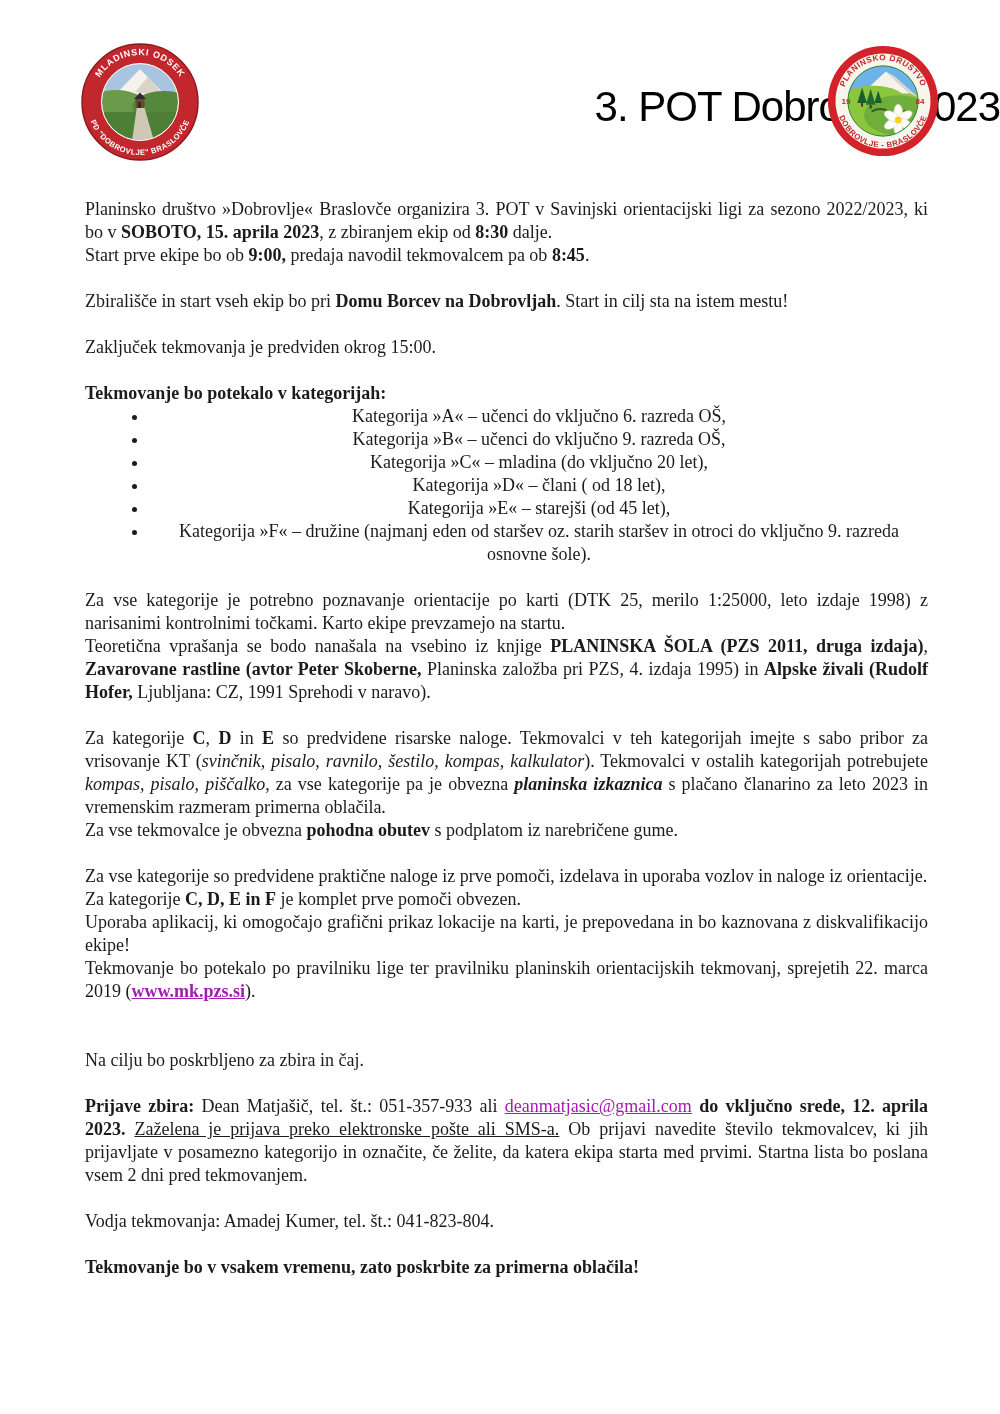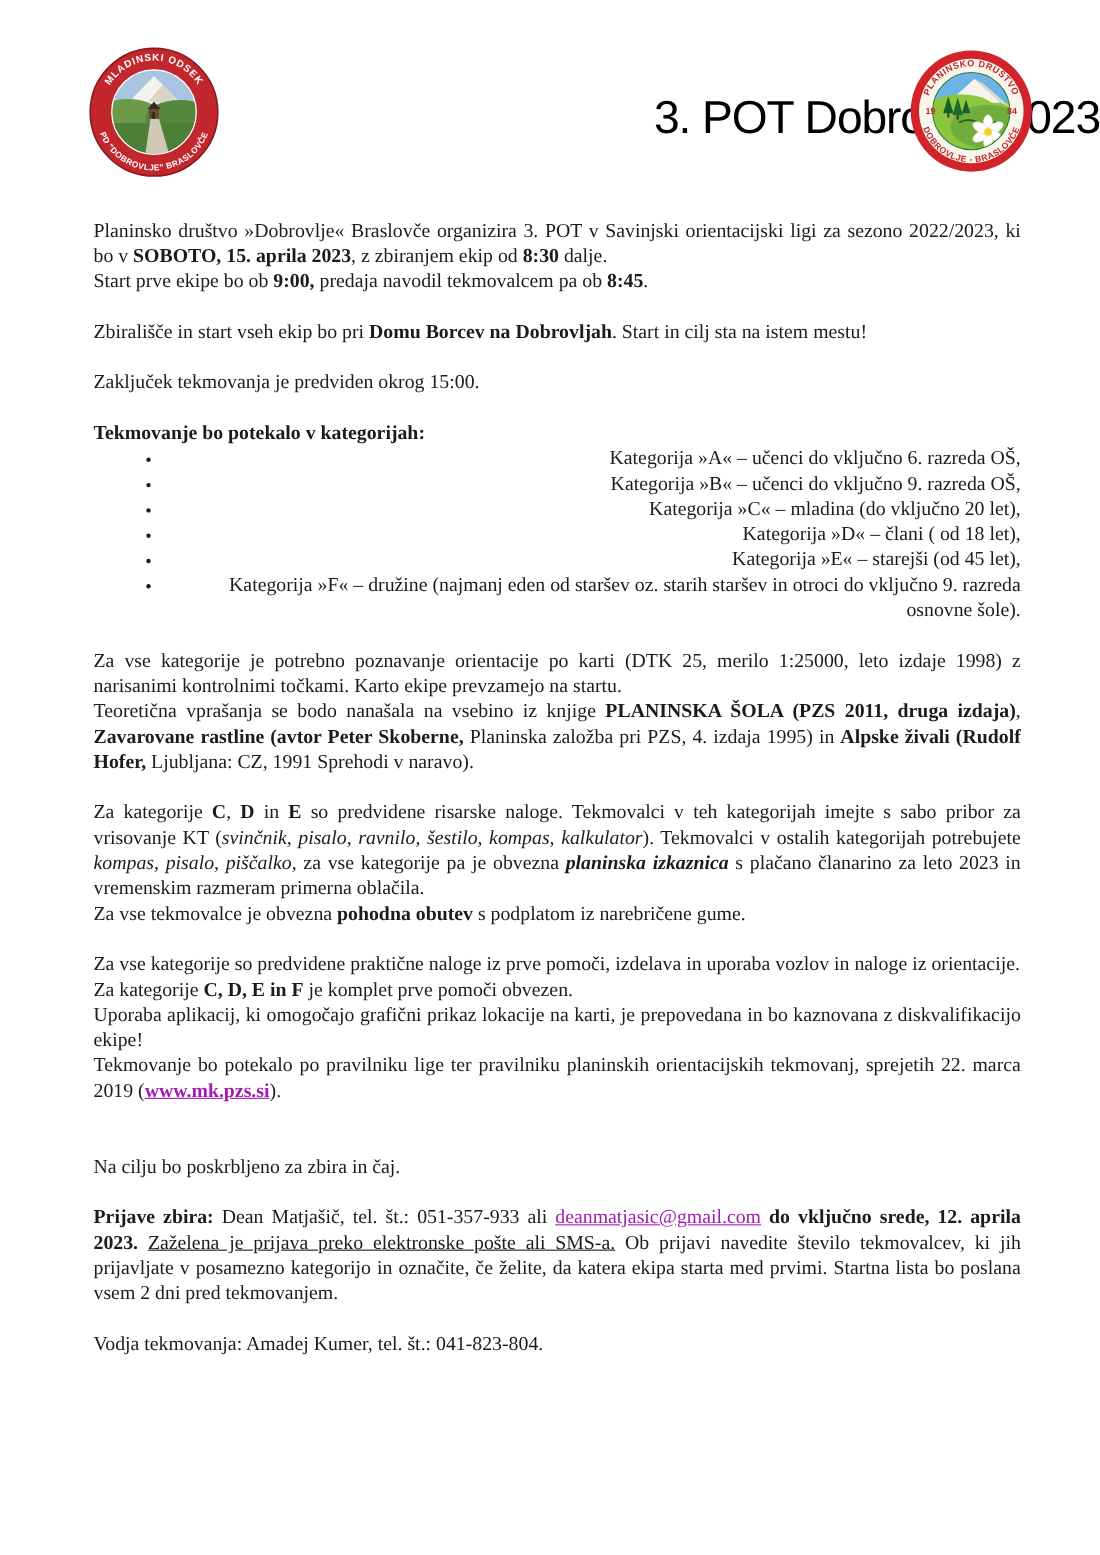--- a/index.html
+++ b/index.html
@@ -17,21 +17,21 @@
   .page-title {
     position:absolute; left:0; right:0; top:86px; text-align:right;
     font-family:"Liberation Sans", sans-serif; font-size:42px;
     letter-spacing:-1px; color:#000; font-weight:400; line-height:1;
   }
   
   .doc-body { padding:28px 72px 0 85px; font-size:18px; line-height:23px; }
   .para { text-align:justify; margin-bottom:23px; }
   .para.heading { margin-bottom:0; }
   .para.gap-xl { margin-top:11px; }
-  .bullet-list { margin:0 0 23px 0; padding-left:63px; text-align:right; list-style:disc outside; }
+  .bullet-list { margin:0 0 23px 0; padding-left:63px; text-align:center; list-style:disc outside; }
   .bullet-item { padding-left:2px; }
   .bullet-item::marker { font-size:0.85em; }
   .run-b  { font-weight:bold; }
   .run-i  { font-style:italic; }
   .run-bi { font-weight:bold; font-style:italic; }
   .run-bu { font-weight:normal; text-decoration:underline; }
   .doc-link { color:#a21caf; text-decoration:underline; cursor:pointer; }
   .doc-link.run-b { font-weight:bold; }
   
   .arc-white { font-family:"Liberation Sans", sans-serif; font-size:9px;  font-weight:bold; fill:#ffffff; letter-spacing:0.8px; }
@@ -139,15 +139,16 @@
         <li class="bullet-item"><span>Kategorija »D« – člani ( od 18 let),</span></li>
         <li class="bullet-item"><span>Kategorija »E« – starejši (od 45 let),</span></li>
         <li class="bullet-item"><span>Kategorija »F« – družine (najmanj eden od staršev oz. starih staršev in otroci do vključno 9. razreda osnovne šole).</span></li>
       </ul>
       <div class="para"><span>Za vse kategorije je potrebno poznavanje orientacije po karti (DTK 25, merilo 1:25000, leto izdaje 1998) z narisanimi kontrolnimi točkami. Karto ekipe prevzamejo na startu.</span><br><span>Teoretična vprašanja se bodo nanašala na vsebino iz knjige </span><span class="run-b">PLANINSKA ŠOLA (PZS 2011, druga izdaja)</span><span>, </span><span class="run-b">Zavarovane rastline (avtor Peter Skoberne,</span><span> Planinska založba pri PZS, 4. izdaja 1995) in </span><span class="run-b">Alpske živali (Rudolf Hofer,</span><span> Ljubljana: CZ, 1991 Sprehodi v naravo).</span></div>
       <div class="para"><span>Za kategorije </span><span class="run-b">C</span><span>, </span><span class="run-b">D</span><span> in </span><span class="run-b">E</span><span> so predvidene risarske naloge. Tekmovalci v teh kategorijah imejte s sabo pribor za vrisovanje KT (</span><span class="run-i">svinčnik, pisalo, ravnilo, šestilo, kompas, kalkulator</span><span>). Tekmovalci v ostalih kategorijah potrebujete </span><span class="run-i">kompas, pisalo, piščalko</span><span>, za vse kategorije pa je obvezna </span><span class="run-bi">planinska izkaznica</span><span> s plačano članarino za leto 2023 in vremenskim razmeram primerna oblačila.</span><br><span>Za vse tekmovalce je obvezna </span><span class="run-b">pohodna obutev</span><span> s podplatom iz narebričene gume.</span></div>
       <div class="para"><span>Za vse kategorije so predvidene praktične naloge iz prve pomoči, izdelava in uporaba vozlov in naloge iz orientacije.</span><br><span>Za kategorije </span><span class="run-b">C, D, E in F</span><span> je komplet prve pomoči obvezen.</span><br><span>Uporaba aplikacij, ki omogočajo grafični prikaz lokacije na karti, je prepovedana in bo kaznovana z diskvalifikacijo ekipe!</span><br><span>Tekmovanje bo potekalo po pravilniku lige ter pravilniku planinskih orientacijskih tekmovanj, sprejetih 22. marca 2019 (</span><a class="doc-link run-b" href="#">www.mk.pzs.si</a><span>).</span></div>
       <div class="para gap-xl"><br><span>Na cilju bo poskrbljeno za zbira in čaj.</span></div>
       <div class="para"><span class="run-b">Prijave zbira:</span><span> Dean Matjašič, tel. št.: 051-357-933 ali </span><a class="doc-link" href="#">deanmatjasic@gmail.com</a><span class="run-b"> do vključno srede, 12. aprila 2023. </span><span class="run-bu">Zaželena je prijava preko elektronske pošte ali SMS-a.</span><span> Ob prijavi navedite število tekmovalcev, ki jih prijavljate v posamezno kategorijo in označite, če želite, da katera ekipa starta med prvimi. Startna lista bo poslana vsem 2 dni pred tekmovanjem.</span></div>
       <div class="para"><span>Vodja tekmovanja: Amadej Kumer, tel. št.: 041-823-804.</span></div>
+      <div class="para"><span class="run-b">Tekmovanje bo v vsakem vremenu, zato poskrbite za primerna oblačila!</span></div>
     </div>
 
 </div>
 
 </body></html>

